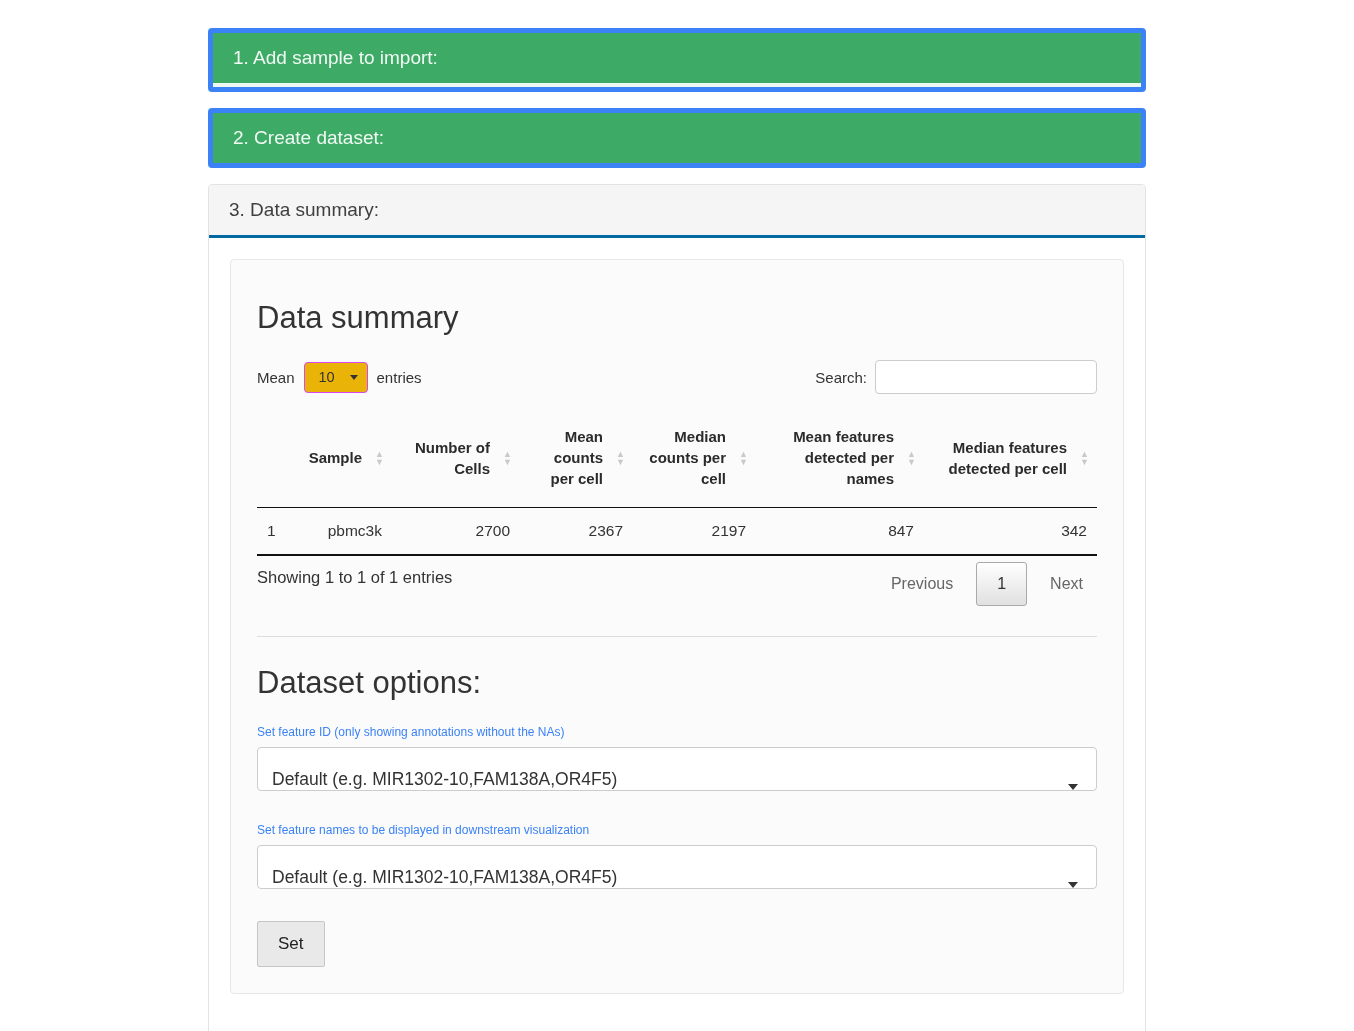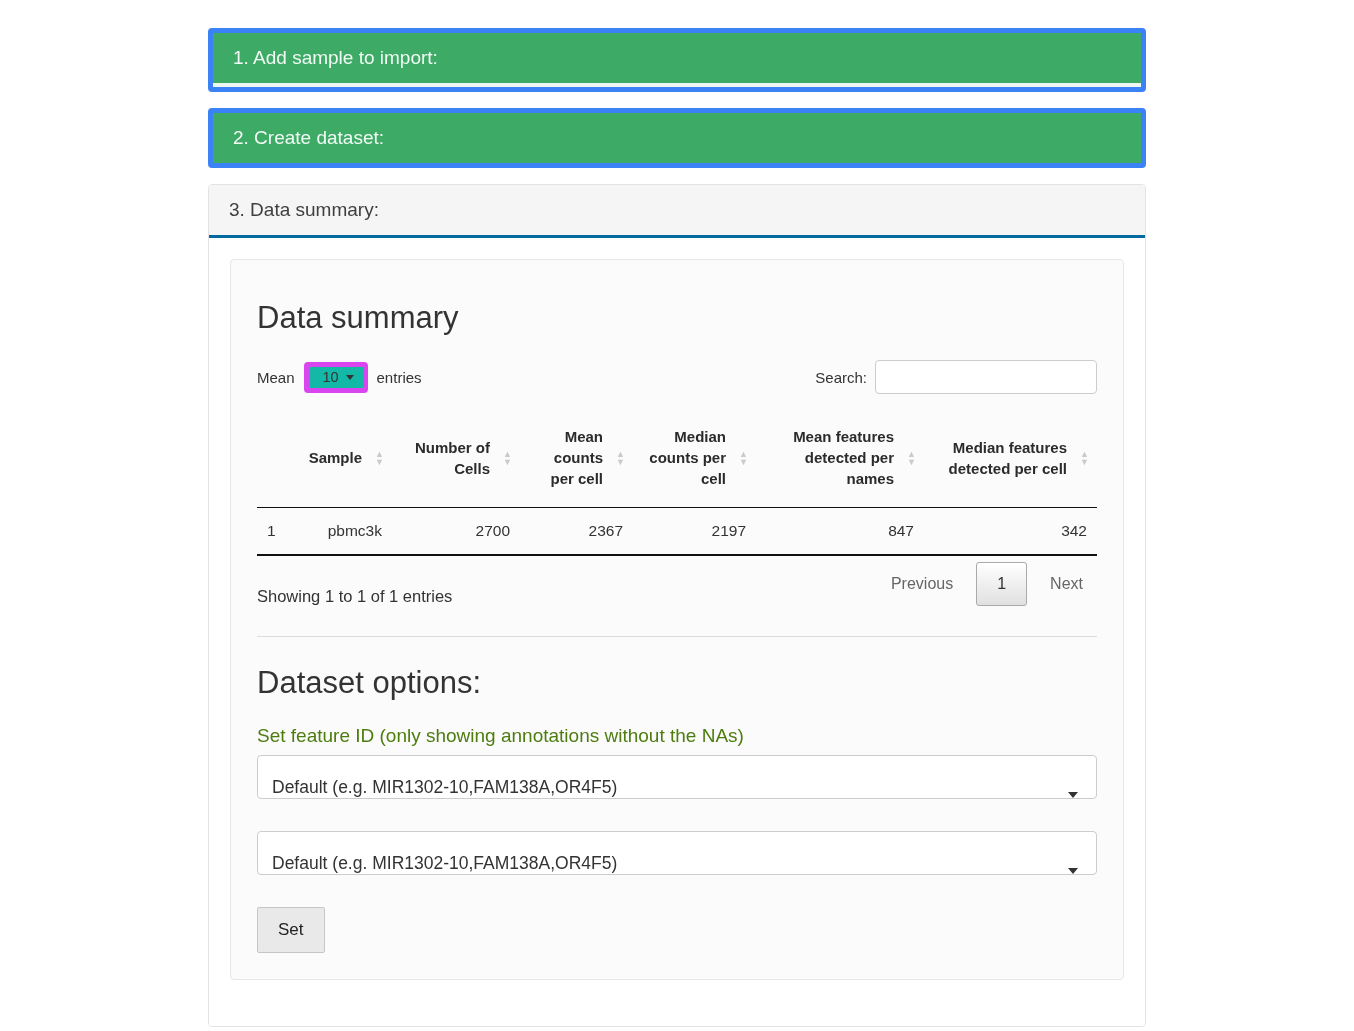--- a/index.html
+++ b/index.html
@@ -33,21 +33,21 @@
     padding: 26px; margin-bottom: 25px;
   }
 
   h2.sec { font-weight: 300; font-size: 31px; margin: 14px 0 24px; color: #333; }
 
   
   .dt-toolbar { display: flex; justify-content: space-between; align-items: center; margin-bottom: 14px; }
   .dt-length { display: flex; align-items: center; gap: 9px; font-size: 15px; }
   .len-select {
     position: relative; width: 64px; height: 31px;
-    border: 5px solid #d946ef; border-radius: 4px; background: #14b8a6;
+    border: 1px solid #d946ef; border-radius: 4px; background: #eab308;
     display: flex; align-items: center; padding-left: 14px;
     font-size: 14.5px; cursor: pointer;
   }
   .caret-down {
     width: 0; height: 0;
     border-left: 4.5px solid transparent; border-right: 4.5px solid transparent;
     border-top: 5.5px solid #333;
   }
   .len-select .caret-down { position: absolute; right: 9px; }
   .dt-search { display: flex; align-items: center; gap: 8px; font-size: 15px; }
@@ -69,34 +69,34 @@
   .datatable td.rowname { text-align: left; }
   .sort-icon {
     position: absolute; right: 8px; top: 50%; transform: translateY(-50%);
     display: flex; flex-direction: column; align-items: center;
     color: #c9c9c9; font-size: 9px; line-height: 8px;
   }
   .sort-icon::before { content: "▲"; }
   .sort-icon::after  { content: "▼"; }
 
   
-  .dt-footer { display: flex; justify-content: space-between; align-items: flex-end; }
+  .dt-footer { display: flex; justify-content: space-between; align-items: flex-start; }
   .dt-info { font-size: 16.5px; padding-top: 12px; }
   .dt-paginate { display: flex; align-items: center; padding-top: 6px; }
   .pg { font-size: 16px; color: #666; padding: 10px 14px; cursor: default; }
   .pg-current {
     color: #333; font-size: 16px; border: 1px solid #aaa; border-radius: 3px;
     background: linear-gradient(to bottom, #fff 0%, #e0e0e0 100%);
     padding: 12px 20px; margin: 0 9px; cursor: pointer;
   }
 
   hr.sep { border: 0; border-top: 1px solid #ddd; margin: 30px 0 28px; }
 
   
-  .control-label { display: block; font-size: 19px; margin: 0 0 8px; color: #4d7c0f; }
+  .control-label { display: block; font-size: 12px; margin: 0 0 8px; color: #3b82f6; }
   .select-input {
     position: relative; height: 44px; border: 1px solid #ccc; border-radius: 4px;
     background: #fff; display: flex; align-items: flex-end;
     padding: 0 40px 0 14px; font-size: 17.5px; color: #333;
     margin-bottom: 32px; cursor: pointer;
   }
   .select-input .caret-down {
     position: absolute; right: 18px;
     border-left-width: 5px; border-right-width: 5px; border-top-width: 6px;
   }
@@ -216,20 +216,21 @@
         <hr class="sep">
 
         <h2 class="sec">Dataset options:</h2>
 
         <label class="control-label">Set feature ID (only showing annotations without the NAs)</label>
         <div class="select-input">
           <span>Default (e.g. MIR1302-10,FAM138A,OR4F5)</span>
           <span class="caret-down"></span>
         </div>
 
+        <label class="control-label">Set feature names to be displayed in downstream visualization</label>
         <div class="select-input">
           <span>Default (e.g. MIR1302-10,FAM138A,OR4F5)</span>
           <span class="caret-down"></span>
         </div>
 
         <button class="btn-set">Set</button>
 
       </div>
     </div>
   </div>

